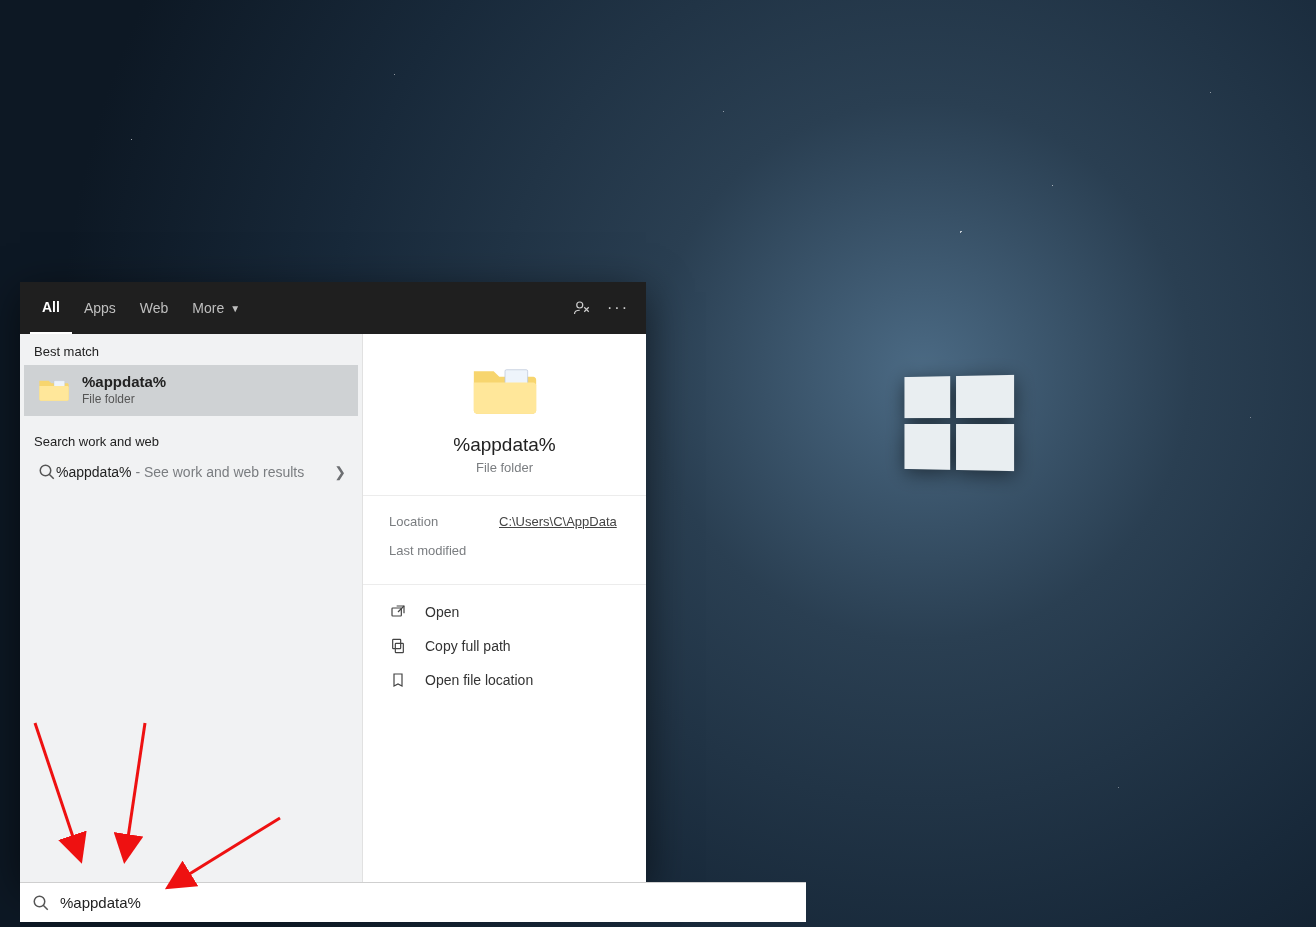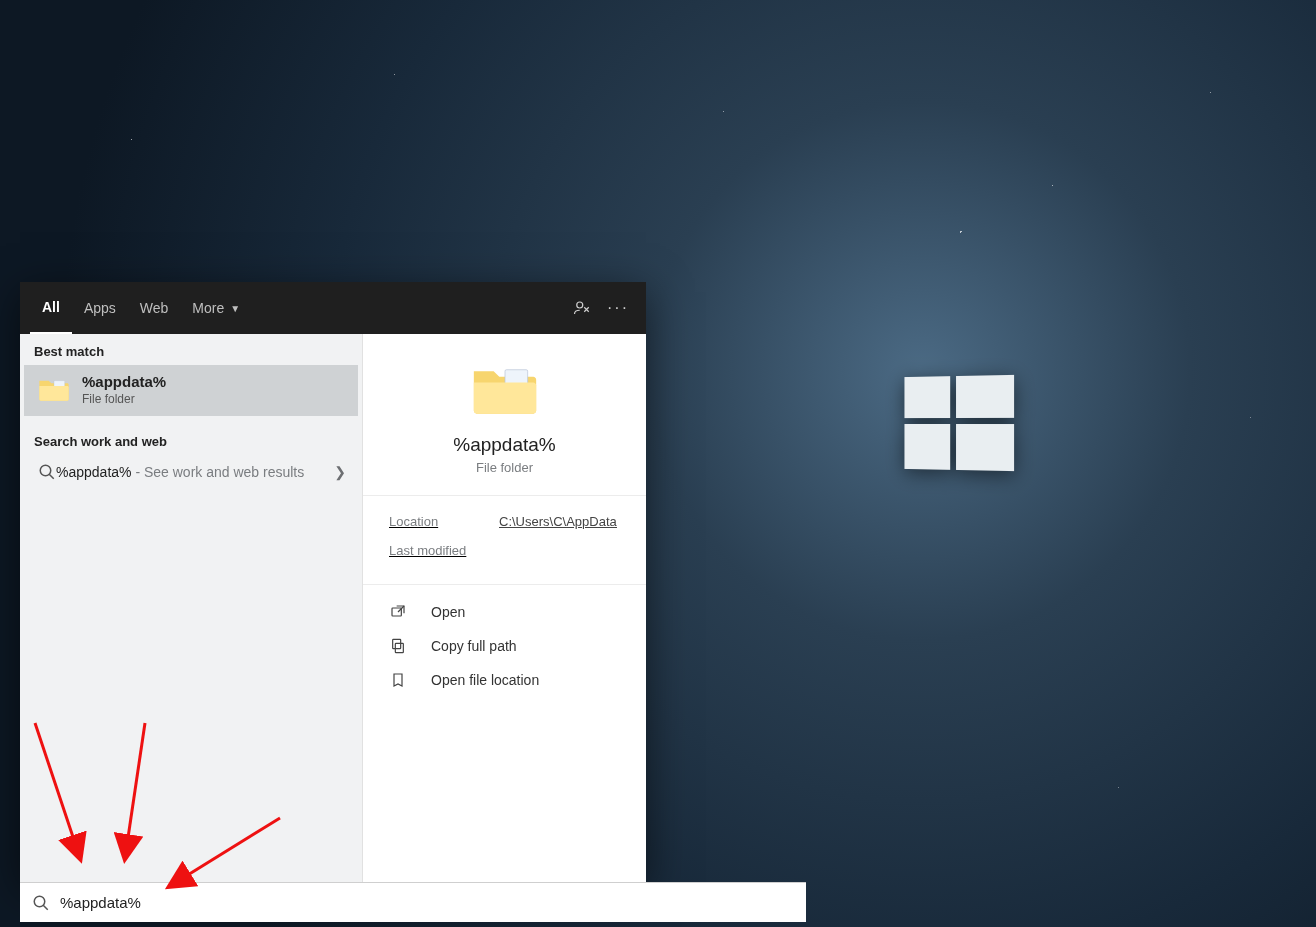--- a/index.html
+++ b/index.html
@@ -84,21 +84,21 @@
     overflow: hidden;
   }
   .leftcol {
     width: 342px;
     background: #f1f2f3;
     display: flex;
     flex-direction: column;
   }
   .sectionlabel {
     font-size: 13px;
-    font-weight: 700;
+    font-weight: 400;
     color: #222;
     padding: 10px 14px 6px 14px;
   }
   .bestmatch-item {
     background: #cfd2d4;
     margin: 0 4px 0 4px;
     padding: 8px 10px 10px 14px;
     display: flex;
     align-items: center;
     gap: 12px;
@@ -135,33 +135,32 @@
     border-bottom: 1px solid #ececec;
   }
   .preview-top .bigfldr { width: 68px; height: 58px; }
   .preview-top .pv-title { font-size: 19px; color: #222; margin-top: 14px; }
   .preview-top .pv-sub   { font-size: 13px; color: #7a7d80; margin-top: 4px; }
 
   .preview-meta {
     padding: 18px 26px 18px 26px;
     border-bottom: 1px solid #ececec;
     font-size: 13px;
-    text-decoration: underline;
   }
   .meta-row { display: flex; margin-bottom: 14px; }
   .meta-row .k { width: 110px; color: #7a7d80; }
   .meta-row .v { color: #444; text-decoration: underline; }
 
   .preview-actions {
     padding: 10px 14px;
   }
   .action {
     display: flex;
     align-items: center;
-    gap: 24px;
+    gap: 18px;
     padding: 8px 12px;
     font-size: 14px;
     color: #333;
     cursor: pointer;
     border-radius: 2px;
   }
   .action .aico { width: 18px; height: 18px; display:flex; align-items:center; justify-content:center; }
 
   
   .searchbar {

